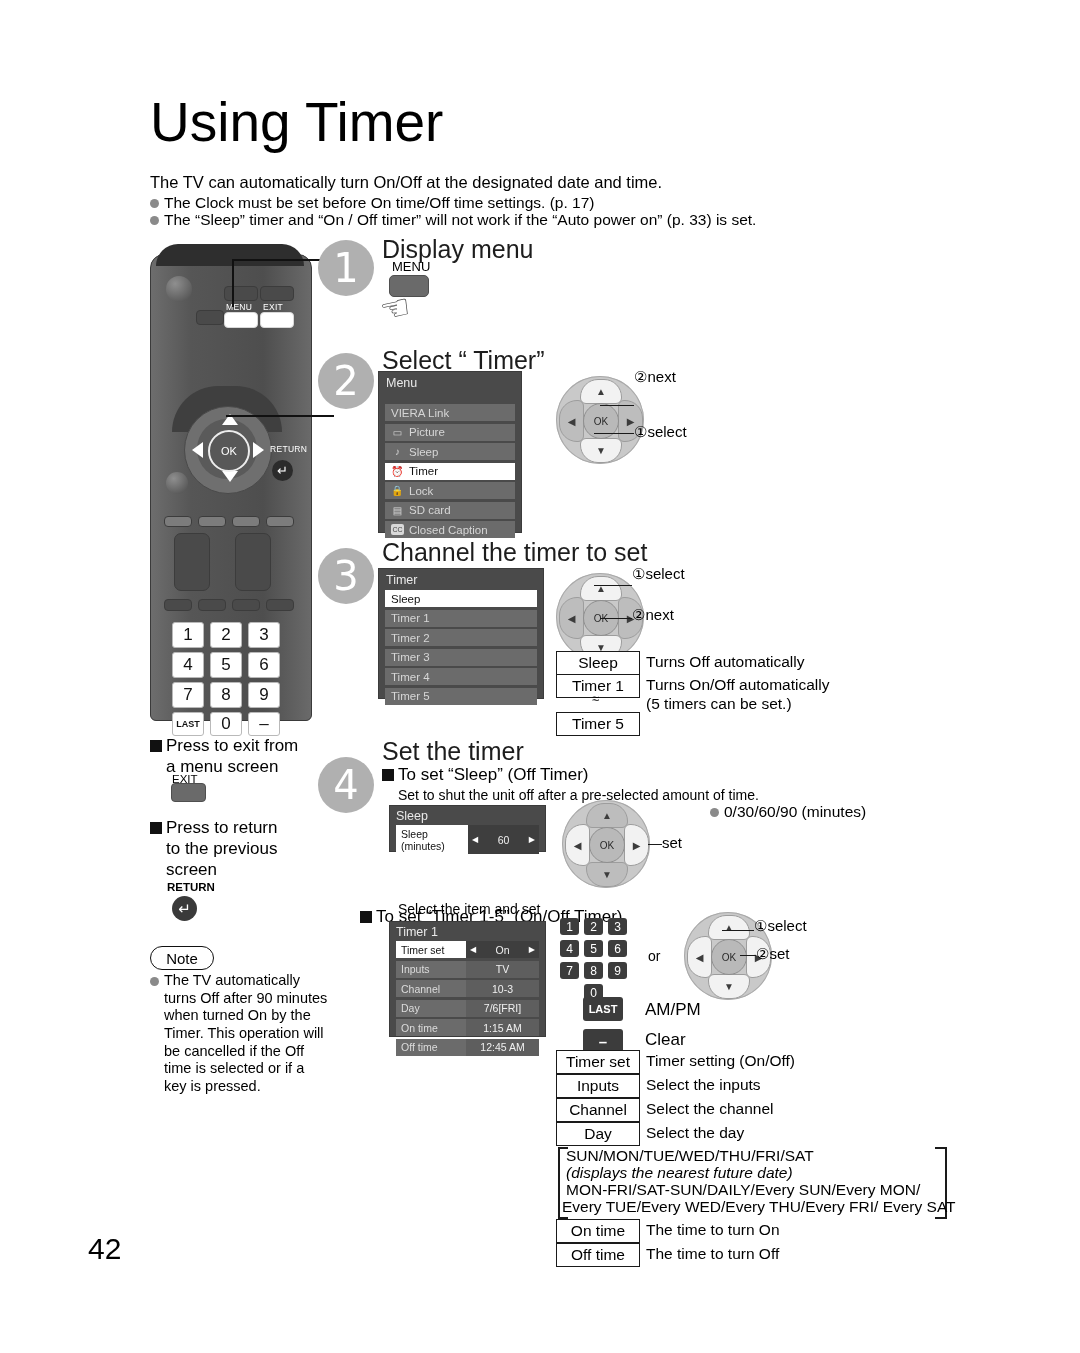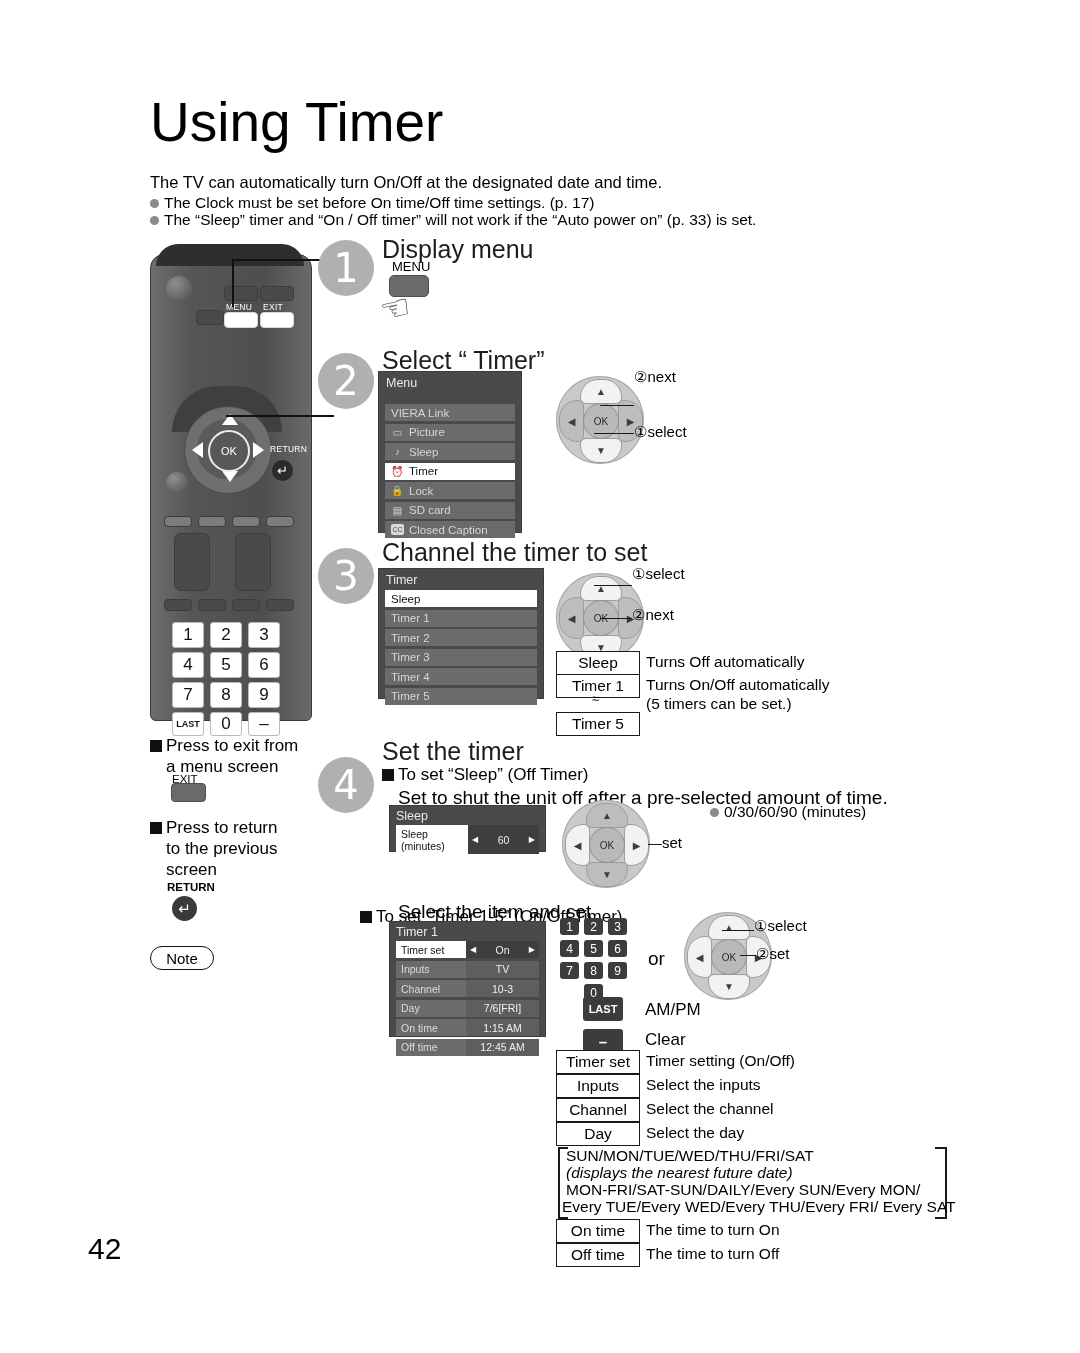--- a/index.html
+++ b/index.html
@@ -104,21 +104,21 @@
 
   
   .kp{position:absolute;}
   .kp .key{position:absolute;width:19px;height:17px;background:#3c3c3c;border-radius:3px;
       color:#fff;font-size:12px;display:flex;align-items:center;justify-content:center;}
   .kp .key.wide{width:40px;height:24px;font-size:11px;font-weight:bold;}
 
   
   .sq{display:inline-block;width:12px;height:12px;background:#111;margin-right:4px;vertical-align:-1px;}
   .hsub{position:absolute;font-size:17px;}
-  .plain{position:absolute;font-size:19px;}
+  .plain{position:absolute;font-size:14px;}
 
   
   #note-pill{position:absolute;left:150px;top:946px;width:62px;height:22px;border:1.5px solid #111;
       border-radius:12px;display:flex;align-items:center;justify-content:center;font-size:15px;}
   #note-text{position:absolute;left:150px;top:972px;width:180px;font-size:14.5px;line-height:1.22;
       display:flex;gap:5px;align-items:flex-start;}
 
   #exit-key{position:absolute;left:171px;top:783px;width:33px;height:17px;background:#6a6a6a;
       border:1px solid #4f4f4f;border-radius:4px;}
   #return-key{position:absolute;left:172px;top:896px;width:25px;height:25px;border-radius:50%;
@@ -332,20 +332,24 @@
 
   <div class="hsub" style="left:150px;top:818px;">
     <span class="sq"></span><span>Press to return</span>
   </div>
   <div class="hsub" style="left:166px;top:839px;">to the previous</div>
   <div class="hsub" style="left:166px;top:860px;">screen</div>
   <div class="plain" style="left:167px;top:881px;font-size:11.5px;font-weight:bold;">RETURN</div>
   <div id="return-key">↵</div>
 
   <div id="note-pill">Note</div>
+  <div id="note-text">
+    <span class="dot"></span>
+    <span>The TV automatically turns Off after 90 minutes when turned On by the Timer. This operation will be cancelled if the Off time is selected or if a key is pressed.</span>
+  </div>
 
   <div class="stepnum" style="left:318px;top:757px;">4</div>
   <div class="steptitle" style="left:382px;top:737px;">Set the timer</div>
 
   <div class="hsub" style="left:382px;top:765px;">
     <span class="sq"></span><span>To set “Sleep” (Off Timer)</span>
   </div>
   <div class="plain" style="left:398px;top:787px;">Set to shut the unit off after a pre-selected amount of time.</div>
   <div class="bullet-row" style="left:710px;top:803px;font-size:15.5px;">
     <span class="dot"></span>

